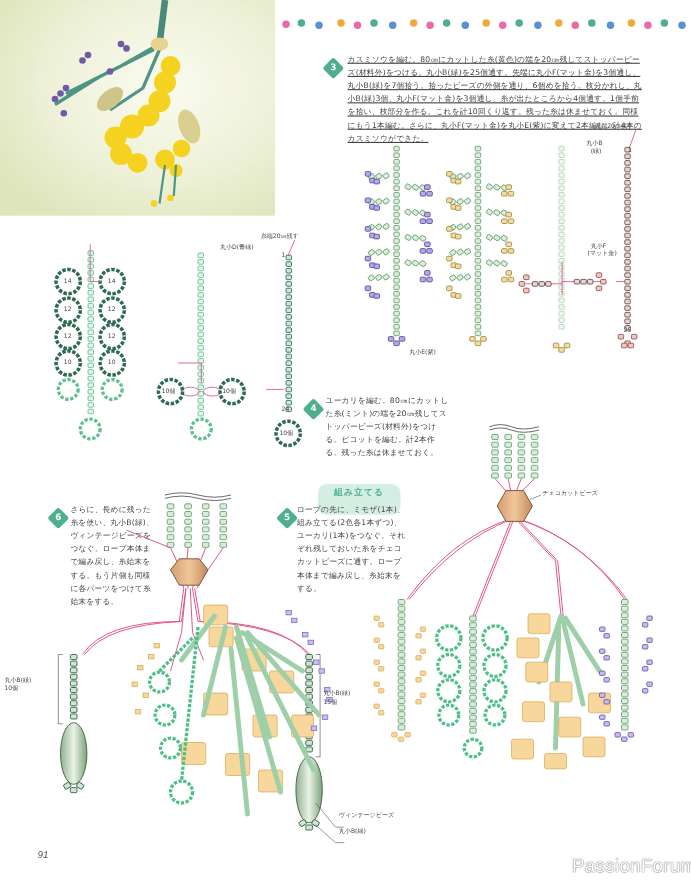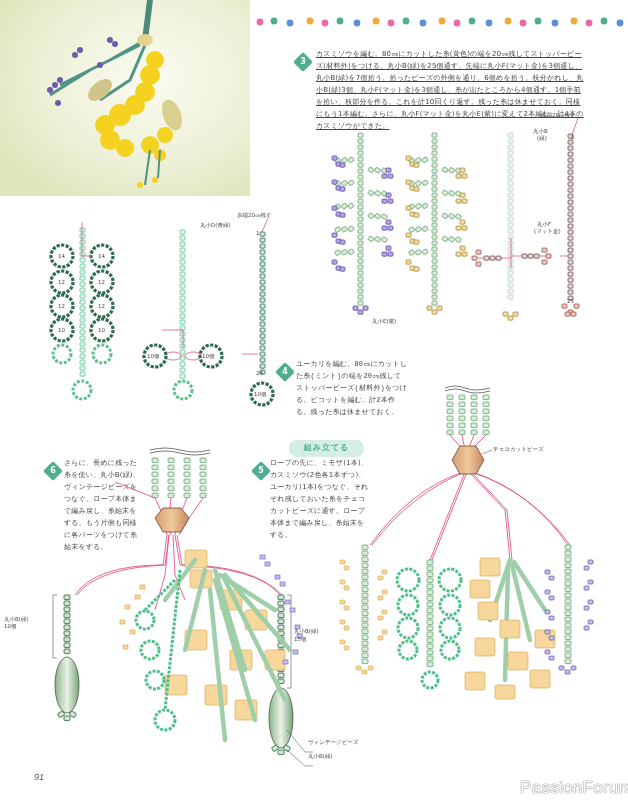--- a/index.html
+++ b/index.html
@@ -10,21 +10,21 @@
     background: radial-gradient(ellipse at 60% 40%, #f6f7ea 0%, #eef0d6 45%, #e3e8c4 100%); }
   .photo svg { width: 100%; height: 100%; display: block; }
   .dots { left: 250px; top: 12px; width: 378px; height: 20px; }
   .step { font-size: 7px; line-height: 12px; color: #444; letter-spacing: 0.2px; }
   .badge { position: absolute; width: 14px; height: 14px; transform: rotate(45deg);
     background: #4fae8f; border-radius: 2px; }
   .badge span { position: absolute; left: 0; top: 0; width: 14px; height: 14px;
     transform: rotate(-45deg); color: #fff; font-size: 8px; font-weight: bold;
     text-align: center; line-height: 14px; }
   .label { font-size: 5.5px; color: #444; white-space: nowrap; line-height: 7px; }
-  .section-title { left: 289px; top: 440px; width: 75px; height: 17px; background: #d5eee4;
+  .section-title { left: 289px; top: 440px; width: 75px; height: 28px; background: #d5eee4;
     border-radius: 8px; color: #4fae8f; font-size: 8px; text-align: center; line-height: 16px;
     font-weight: bold; letter-spacing: 1px; }
   .page-num { left: 34px; top: 772px; font-family: Liberation Sans, sans-serif; font-style: italic;
     font-size: 9px; color: #555; }
   .watermark { left: 520px; top: 778px; font-size: 17px; color: #fff; letter-spacing: 0.3px;
     text-shadow: 0 0 1px #888, 0 0 1px #888, 0 0 1px #888; font-family: "Liberation Sans", sans-serif; }
   svg.diagram { position: absolute; overflow: visible; }
 </style>
 </head>
 <body>
@@ -534,33 +534,33 @@
 <div class="abs label" style="left:202px; top:353px;">10個</div>
 <div class="abs label" style="left:254px; top:391px;">10個</div>
 <div class="abs label" style="left:237px; top:212px;">糸端20㎝残す</div>
 <div class="abs label" style="left:200px; top:222px;">丸小D(青緑)</div>
 <div class="abs label" style="left:256px; top:230px;">1</div>
 <div class="abs label" style="left:256px; top:370px;">24</div>
 
 <div class="badge" style="left:278px; top:365px;">
     <span>4</span>
   </div>
-<div class="abs step" style="left:296px; top:358px; width:112px;font-family:Liberation Mono, monospace;">ユーカリを編む。80㎝にカットした糸(ミント)の端を20㎝残してストッパービーズ(材料外)をつける。ピコットを編む。計2本作る。残った糸は休ませておく。</div>
+<div class="abs step" style="left:296px; top:358px; width:112px;">ユーカリを編む。80㎝にカットした糸(ミント)の端を20㎝残してストッパービーズ(材料外)をつける。ピコットを編む。計2本作る。残った糸は休ませておく。</div>
 
 <div class="abs section-title">組み立てる</div>
 
 <div class="badge" style="left:46px; top:464px;">
     <span>6</span>
   </div>
 <div class="abs step" style="left:64px; top:457px; width:78px;">さらに、長めに残った糸を使い、丸小B(緑)、ヴィンテージビーズをつなぐ。ロープ本体まで編み戻し、糸始末をする。もう片側も同様に各パーツをつけて糸始末をする。</div>
 
 <div class="badge" style="left:254px; top:464px;">
     <span>5</span>
   </div>
-<div class="abs step" style="left:270px; top:457px; width:100px;">ロープの先に、ミモザ(1本)、カスミソウ(2色各1本ずつ)、ユーカリ(1本)をつなぐ。それぞれ残しておいた糸をチェコカットビーズに通す。ロープ本体まで編み戻し、糸始末をする。</div>
+<div class="abs step" style="left:270px; top:457px; width:100px;">ロープの先に、ミモザ(1本)、組み立てる(2色各1本ずつ)、ユーカリ(1本)をつなぐ。それぞれ残しておいた糸をチェコカットビーズに通す。ロープ本体まで編み戻し、糸始末をする。</div>
 
 <svg class="diagram" style="left:55px; top:440px;" width="260" height="320" viewBox="0 0 260 320">
   <defs>
     <rect id="pG" width="6" height="4.6" rx="1" fill="#d5eed9" stroke="#6b9e72" stroke-width="0.8"></rect>
     <rect id="pO" width="6" height="4.6" rx="1" fill="#f7d79b" stroke="#d4a24a" stroke-width="0.6"></rect>
     <rect id="pM" width="6" height="4.6" rx="1" fill="#bfe8d0" stroke="#4fbf88" stroke-width="0.8"></rect>
     <rect id="pP" width="6" height="4.6" rx="1" fill="#c7bdf0" stroke="#7a6bc4" stroke-width="0.8"></rect>
     <rect id="pD" width="6" height="4.6" rx="1" fill="#cfe6d0" stroke="#2f5e44" stroke-width="0.8"></rect>
     <linearGradient id="vint" x1="0" x2="1">
         <stop offset="0" stop-color="#8fb28f"></stop>

